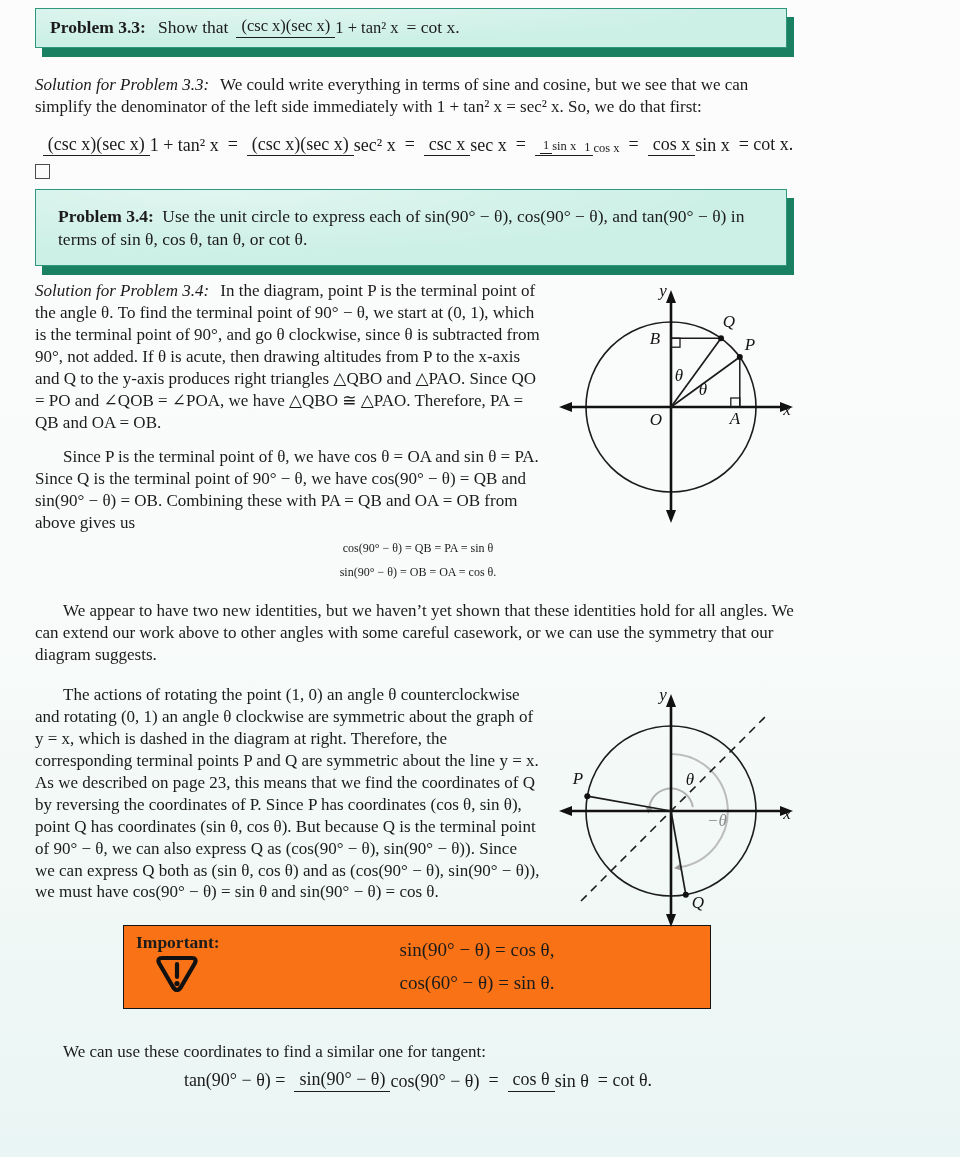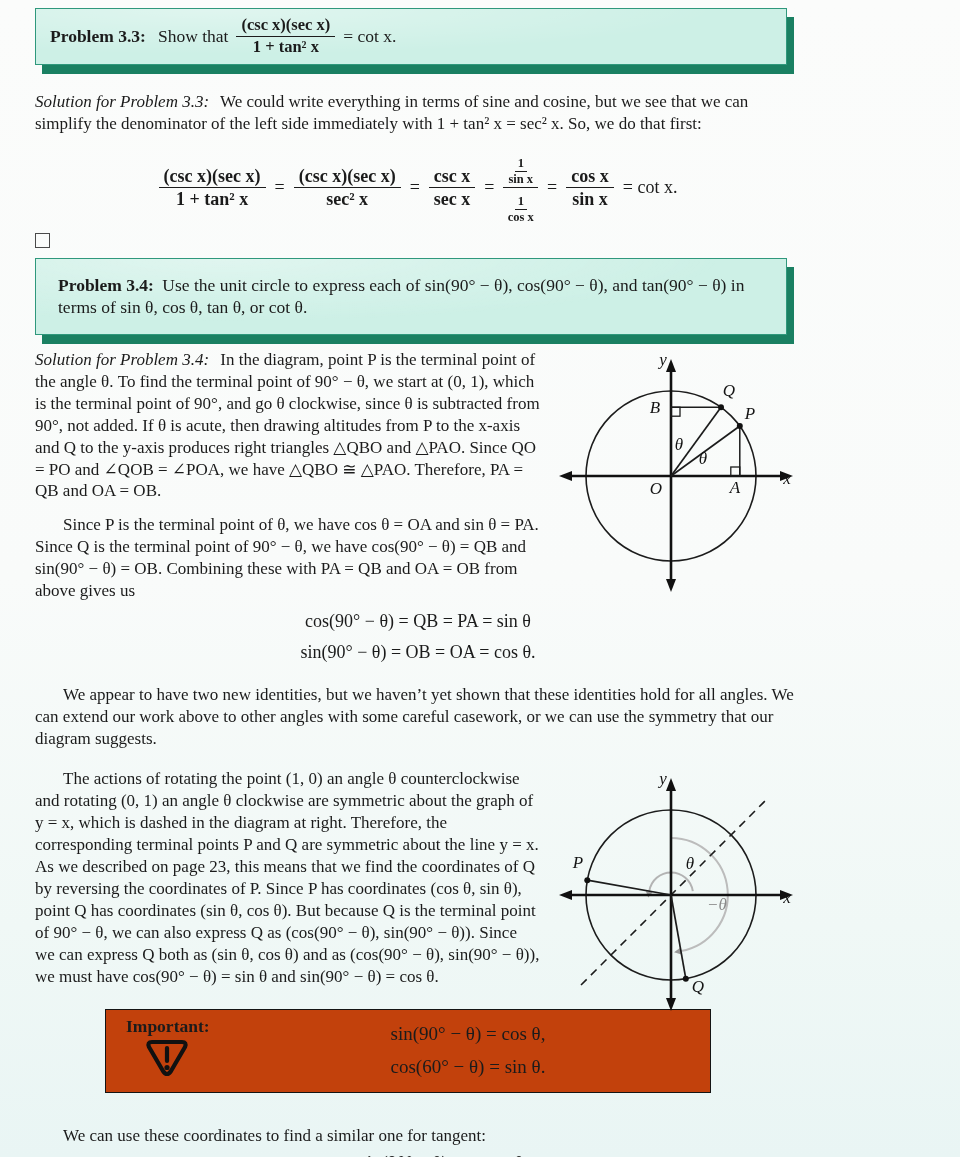--- a/index.html
+++ b/index.html
@@ -25,41 +25,41 @@
   }
   .problem-box .row{display:flex;align-items:center;gap:8px;}
   .p-label{font-weight:bold;white-space:nowrap;margin-right:4px;}
   
   p{margin:8px;font-size:17px;line-height:1.29;}
   .lead{font-style:italic;margin-right:7px;}
   .indent{text-indent:28px;}
   .para{margin:0 0 0 0;}
   
   .eq-row{display:flex;justify-content:center;align-items:center;gap:9px;font-size:18px;margin:8px 0;}
-  .eq-center{text-align:center;font-size:18px;margin:8px 0;}
-  .frac{display:inline-flex;flex-direction:column;align-items:center;text-align:center;line-height:1.15;font-weight:bold;}
+  .eq-center{text-align:center;font-size:12px;margin:8px 0;}
+  .frac{display:inline-flex;flex-direction:row;align-items:center;text-align:center;line-height:1.15;}
   .frac .num{border-bottom:1.4px solid #1c1c1c;padding:0 5px 1px;}
   .frac .den{padding-top:1px;}
   .frac.mini{font-size:12.5px;line-height:1.1;}
   .frac.mini .num{border-bottom:1px solid #1c1c1c;padding:0 3px 0;}
   .qed{width:13px;height:13px;border:1.6px solid #4a4a4a;margin:8px 0 10px 0;}
   
   .flexrow{display:flex;align-items:flex-start;margin-top:14px;}
   .flexrow .text-col{flex:1;padding-right:10px;}
   .diagram{width:250px;flex:0 0 250px;}
   .diagram.pull1{margin-bottom:-30px;}
   .diagram.pull2{margin-bottom:-12px;}
   svg text{font-family:"Liberation Serif","DejaVu Serif",serif;font-style:italic;font-size:17px;fill:#141414;}
   svg text.gray{fill:#8a8a8a;}
   
   .important-box{
-    background:#c2410c;
+    background:#f97316;
     border:1.6px solid #141414;
-    margin:8px 90px 0 70px;
-    padding:6px 20px 8px;
+    margin:8px 90px 0 88px;
+    padding:6px 12px 8px;
     display:flex;
   }
   .imp-left{flex:0 0 120px;}
   .imp-label{font-weight:bold;font-size:17.5px;}
   .imp-icon{margin:1px 0 0 18px;}
   .imp-eqs{flex:1;text-align:center;font-size:19px;line-height:1.72;padding-top:2px;}
   .tangent-intro{margin-top:32px;}
   .eq-tan{margin-top:6px;}
 </style>
 </head>

